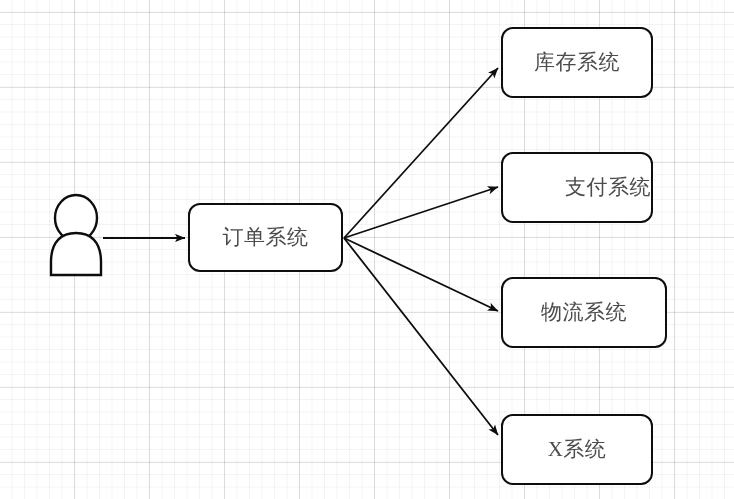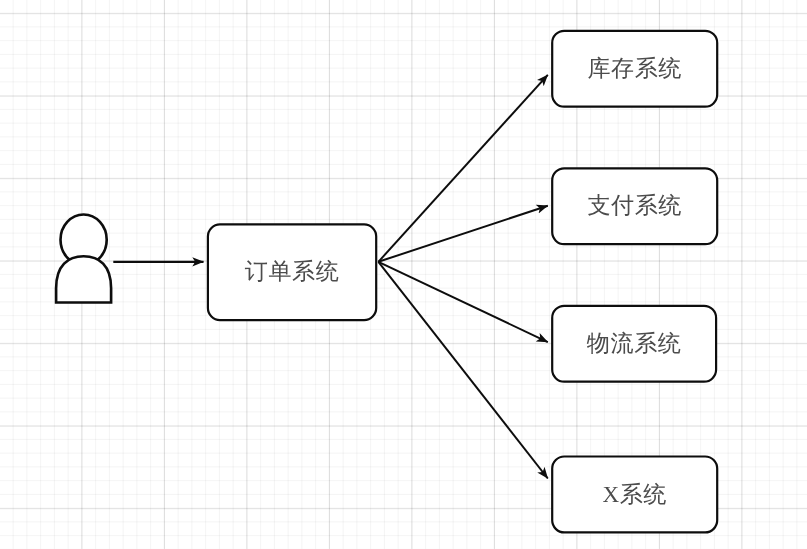--- a/index.html
+++ b/index.html
@@ -75,33 +75,33 @@
     </g>
 
     <line x1="103" y1="238" x2="185" y2="238" stroke="#0d0d0d" stroke-width="2" marker-end="url(#arrowhead)"></line>
 
     <line x1="344" y1="238" x2="498" y2="68" stroke="#0d0d0d" stroke-width="1.8" marker-end="url(#arrowhead)"></line>
     <line x1="344" y1="238" x2="498" y2="187" stroke="#0d0d0d" stroke-width="1.8" marker-end="url(#arrowhead)"></line>
     <line x1="344" y1="238" x2="498" y2="311" stroke="#0d0d0d" stroke-width="1.8" marker-end="url(#arrowhead)"></line>
     <line x1="344" y1="238" x2="498" y2="435" stroke="#0d0d0d" stroke-width="1.8" marker-end="url(#arrowhead)"></line>
   </svg>
 
-  <div class="node-box" style="left:188px; top:203px; width:155px; height:89px;">
+  <div class="node-box" style="left:188px; top:203px; width:155px; height:69px;">
     <span class="node-label">订单系统</span>
   </div>
 
   <div class="node-box" style="left:501px; top:27px; width:152px; height:71px;">
     <span class="node-label">库存系统</span>
   </div>
 
-  <div class="node-box" style="left:501px; top:152px; width:152px; height:71px;">
+  <div class="node-box" style="left:501px; top:152px; width:152px; height:71px;justify-content:flex-end;">
     <span class="node-label">支付系统</span>
   </div>
 
-  <div class="node-box" style="left:501px; top:277px; width:151px; height:71px;">
+  <div class="node-box" style="left:501px; top:277px; width:166px; height:71px;">
     <span class="node-label">物流系统</span>
   </div>
 
   <div class="node-box" style="left:501px; top:402px; width:152px; height:71px;margin-top:12px;">
     <span class="node-label">X系统</span>
   </div>
 
 </div>
 
 </body></html>

